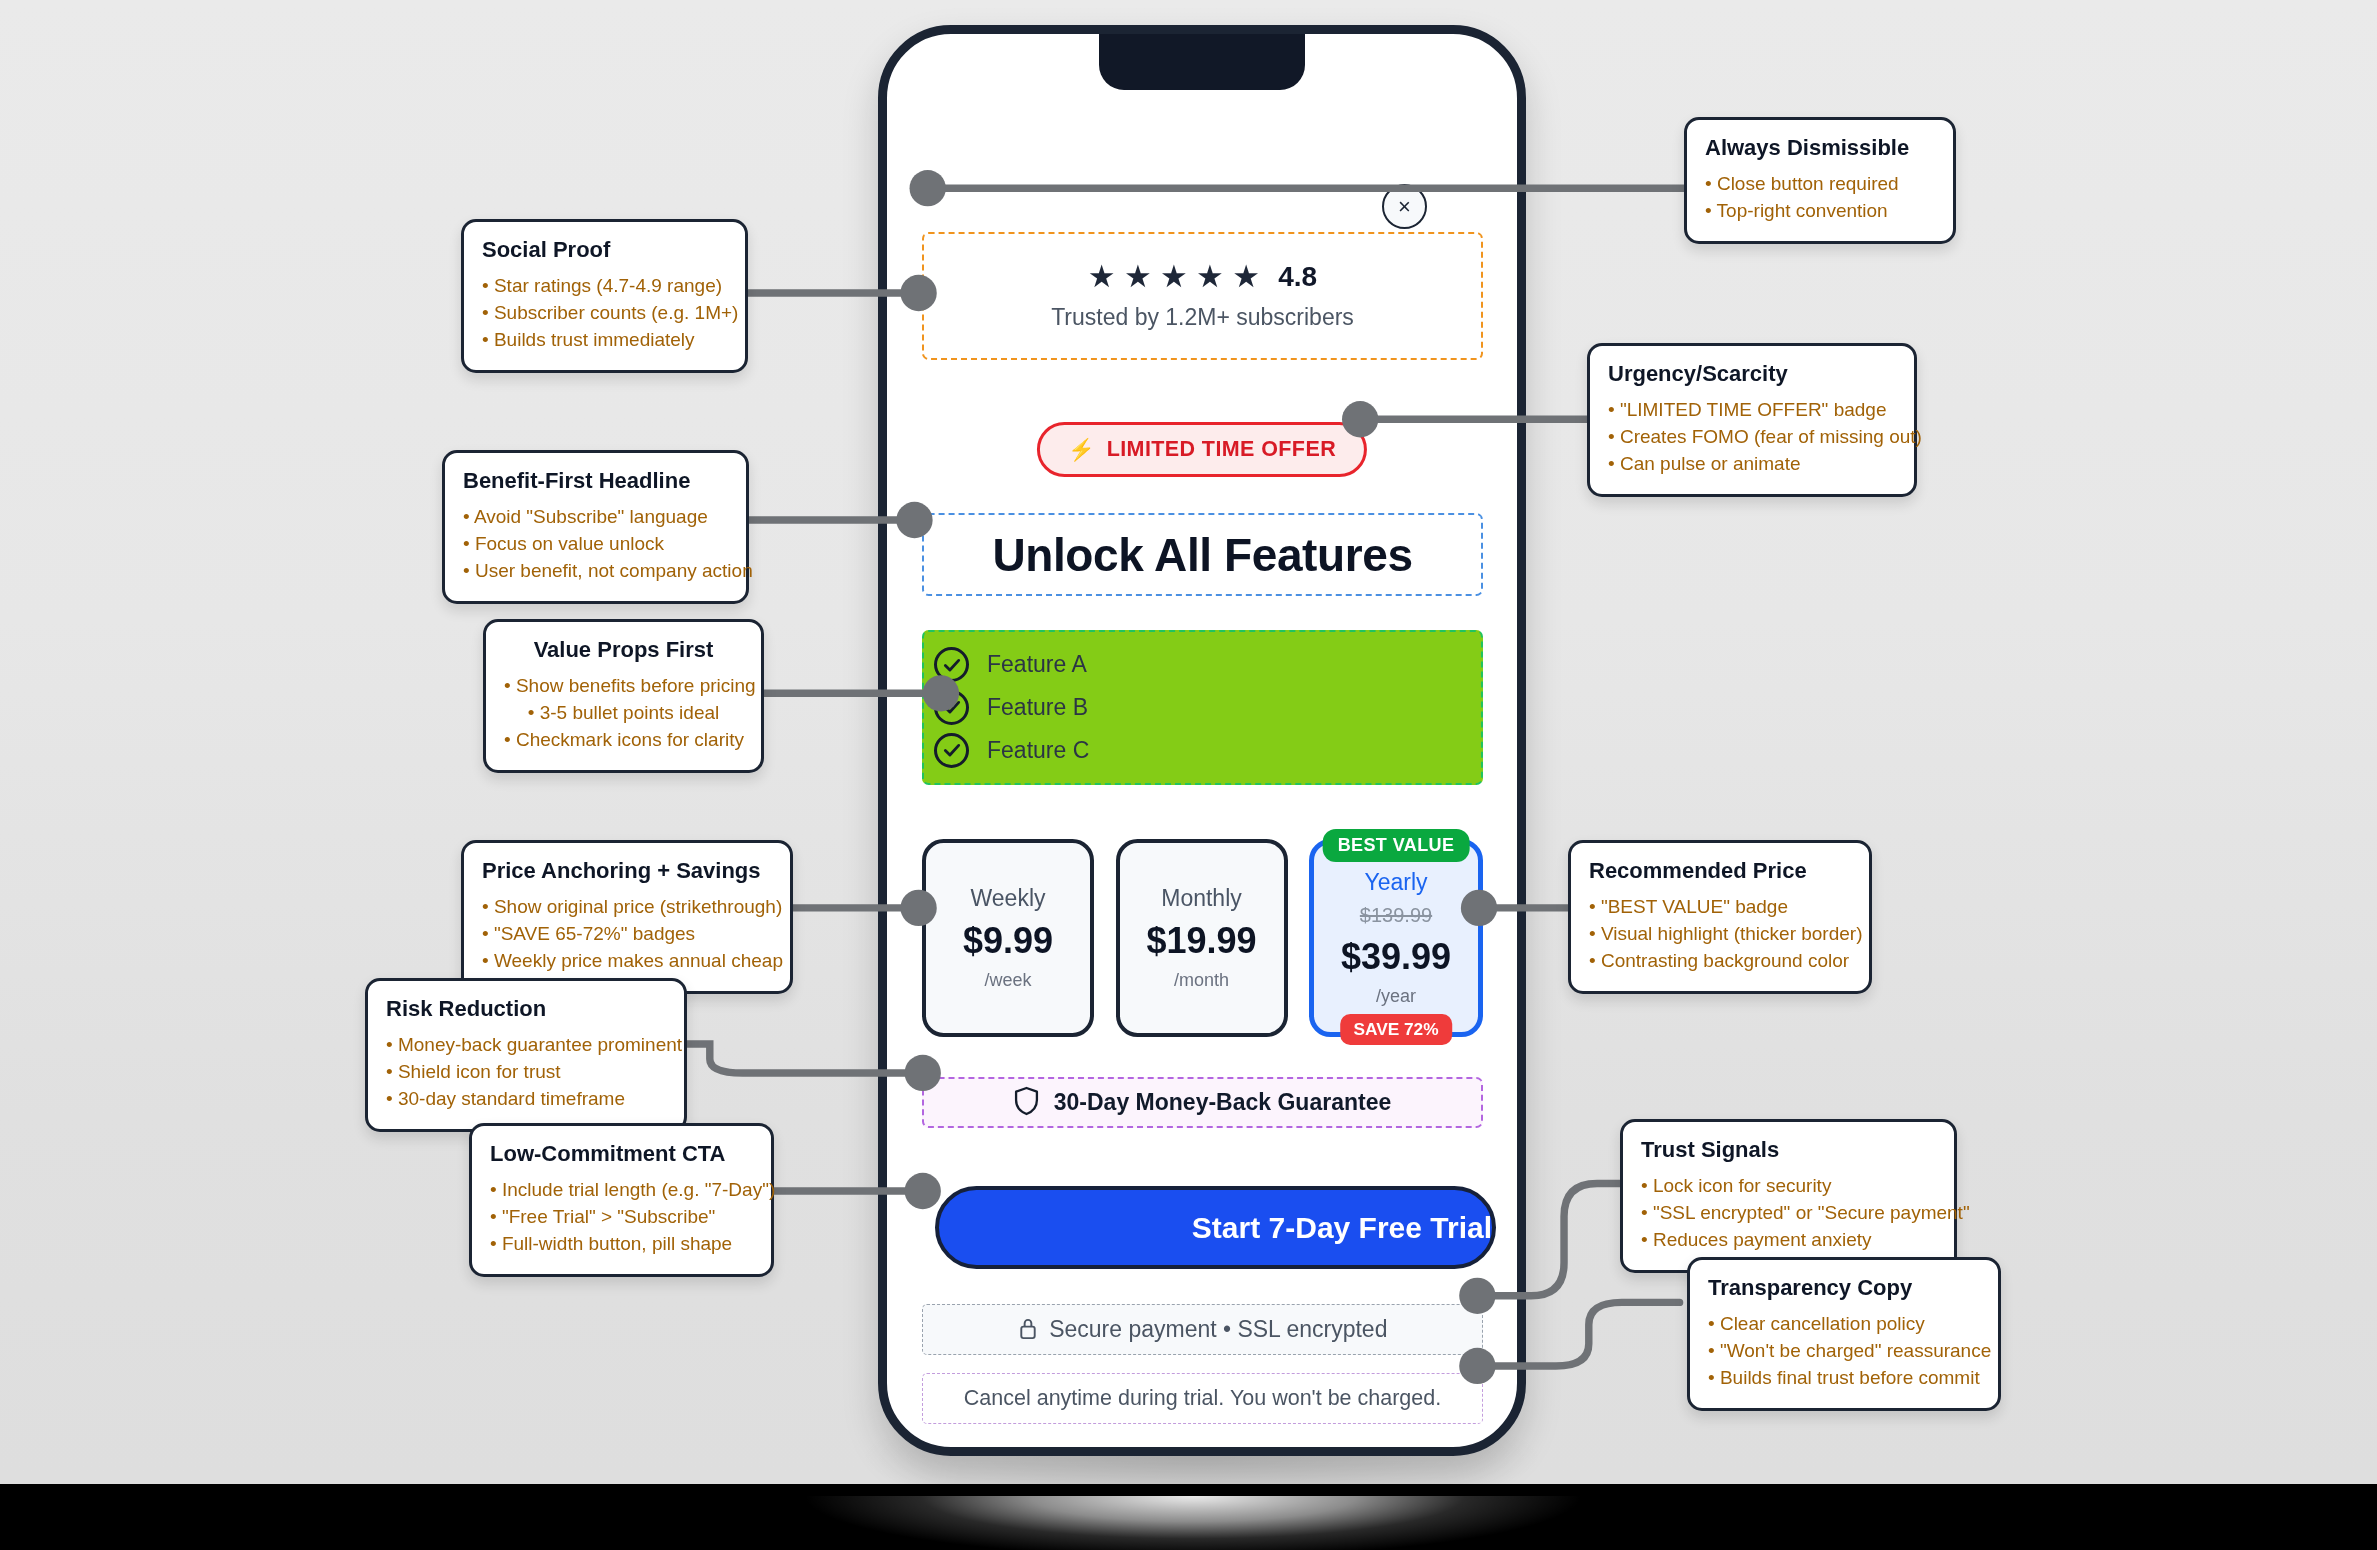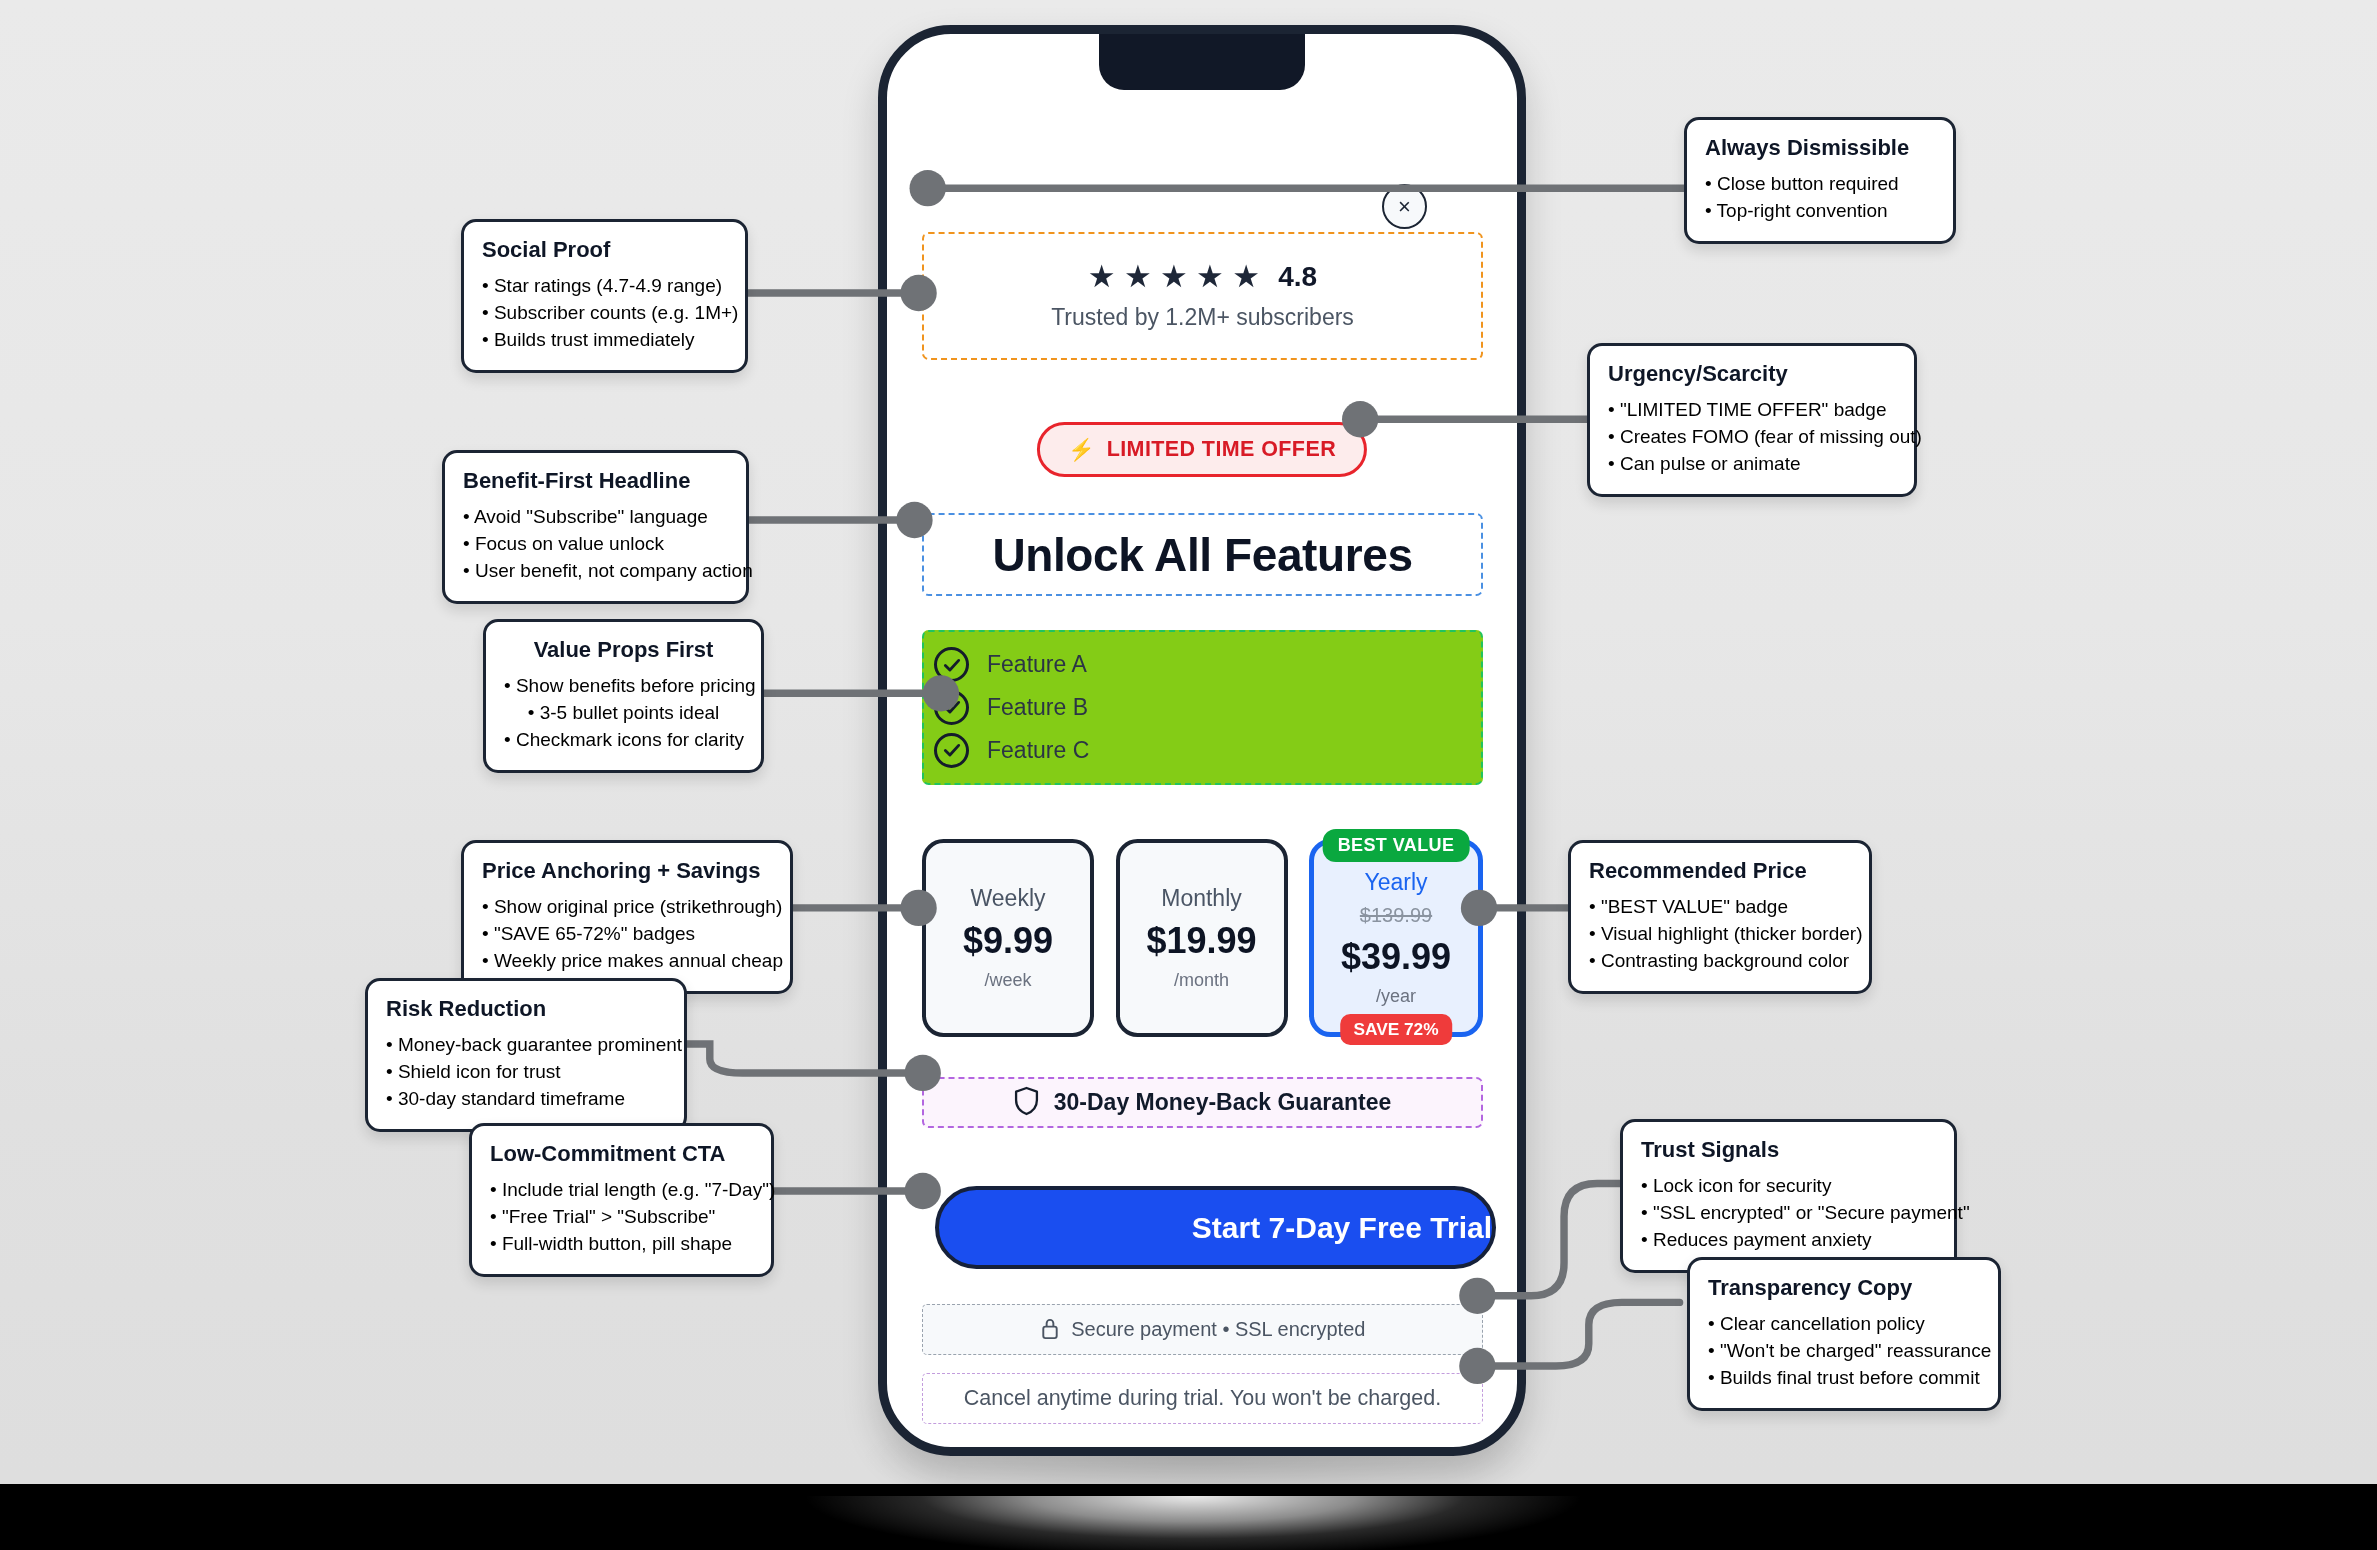--- a/index.html
+++ b/index.html
@@ -162,41 +162,41 @@
     display: flex; align-items: center; justify-content: flex-end;
     color: #ffffff; font-size: 30px; font-weight: bold;
   }
 
   #zone-secure {
     left: 35px; top: 1270px; width: 561px; height: 51px;
     border: 1.7px dashed #9aa3ae; border-radius: 5px;
     background: #f7f9fb;
     display: flex; align-items: center; justify-content: center; gap: 11.6px;
   }
-  #secure-text { font-size: 20px; color: #4b5563; }
+  #secure-text { font-size: 23px; color: #4b5563; }
   #zone-cancel {
     left: 35px; top: 1339px; width: 561px; height: 51px;
     border: 1.7px dashed #c39ddd; border-radius: 5px;
     display: flex; align-items: center; justify-content: center;
   }
   #cancel-text { font-size: 21.5px; color: #4b5563; }
 
   
   .callout {
     position: absolute;
     background: #ffffff;
     border: 3.3px solid #1b2433;
     border-radius: 15px;
     padding: 15px 18px 16.5px 18px;
     box-shadow: 0 6.6px 13.2px rgba(0,0,0,0.12);
     z-index: 5;
   }
   .callout-title { font-size: 22px; font-weight: bold; color: #0e1626; margin-bottom: 10px; }
   .callout-bullets { list-style: none; }
-  .callout-bullets li { font-size: 19px; color: #000000; line-height: 1.42; white-space: nowrap; }
+  .callout-bullets li { font-size: 19px; color: #a16207; line-height: 1.42; white-space: nowrap; }
 
   
   #connectors { position: absolute; left: 0; top: 0; width: 2377px; height: 1550px; z-index: 3; pointer-events: none; }
   .conn-line { fill: none; stroke: #6f7276; stroke-width: 9; stroke-linecap: round; }
   .conn-dot { fill: #6f7276; }
 </style>
 </head>
 <body>
 
 <div id="phone-shadow"></div>

